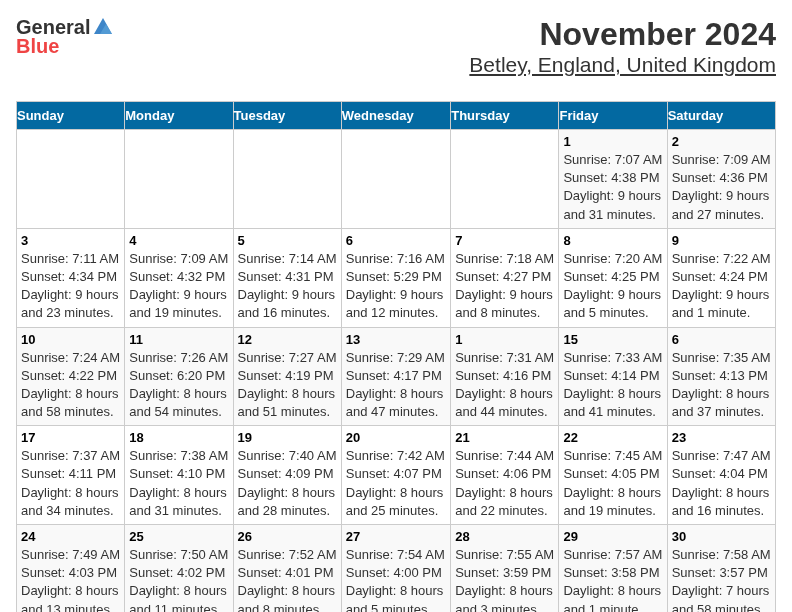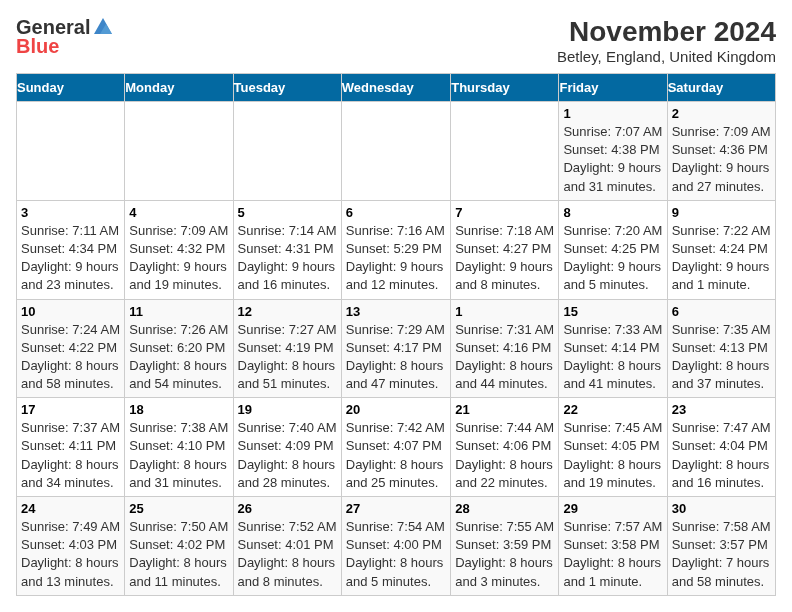--- a/index.html
+++ b/index.html
@@ -7,43 +7,44 @@
       font-family: Arial, sans-serif;
       background: #fff;
       width: 792px;
       min-height: 612px;
       padding: 16px;
     }
     .header-area {
       display: flex;
       justify-content: space-between;
       align-items: flex-start;
-      margin-bottom: 8px;
+      margin-bottom: 24px;
       gap: 36px;
     }
     .logo {
       display: flex;
       flex-direction: column;
       align-items: flex-start;
     }
     .logo-row {
       display: flex;
       align-items: center;
     }
     .title-area {
       text-align: right;
     }
     .month-title {
-      font-size: 28px;
+      font-size: 32px;
       font-weight: bold;
       color: #333;
     }
     .location {
-      font-size: 15px;
+      font-size: 21px;
       color: #333;
+      text-decoration: underline;
     }
     table {
       width: 100%;
       border-collapse: collapse;
       font-size: 11px;
     }
     thead tr th {
       background-color: #0369a1;
       color: #fff;
       padding: 6px 0;

